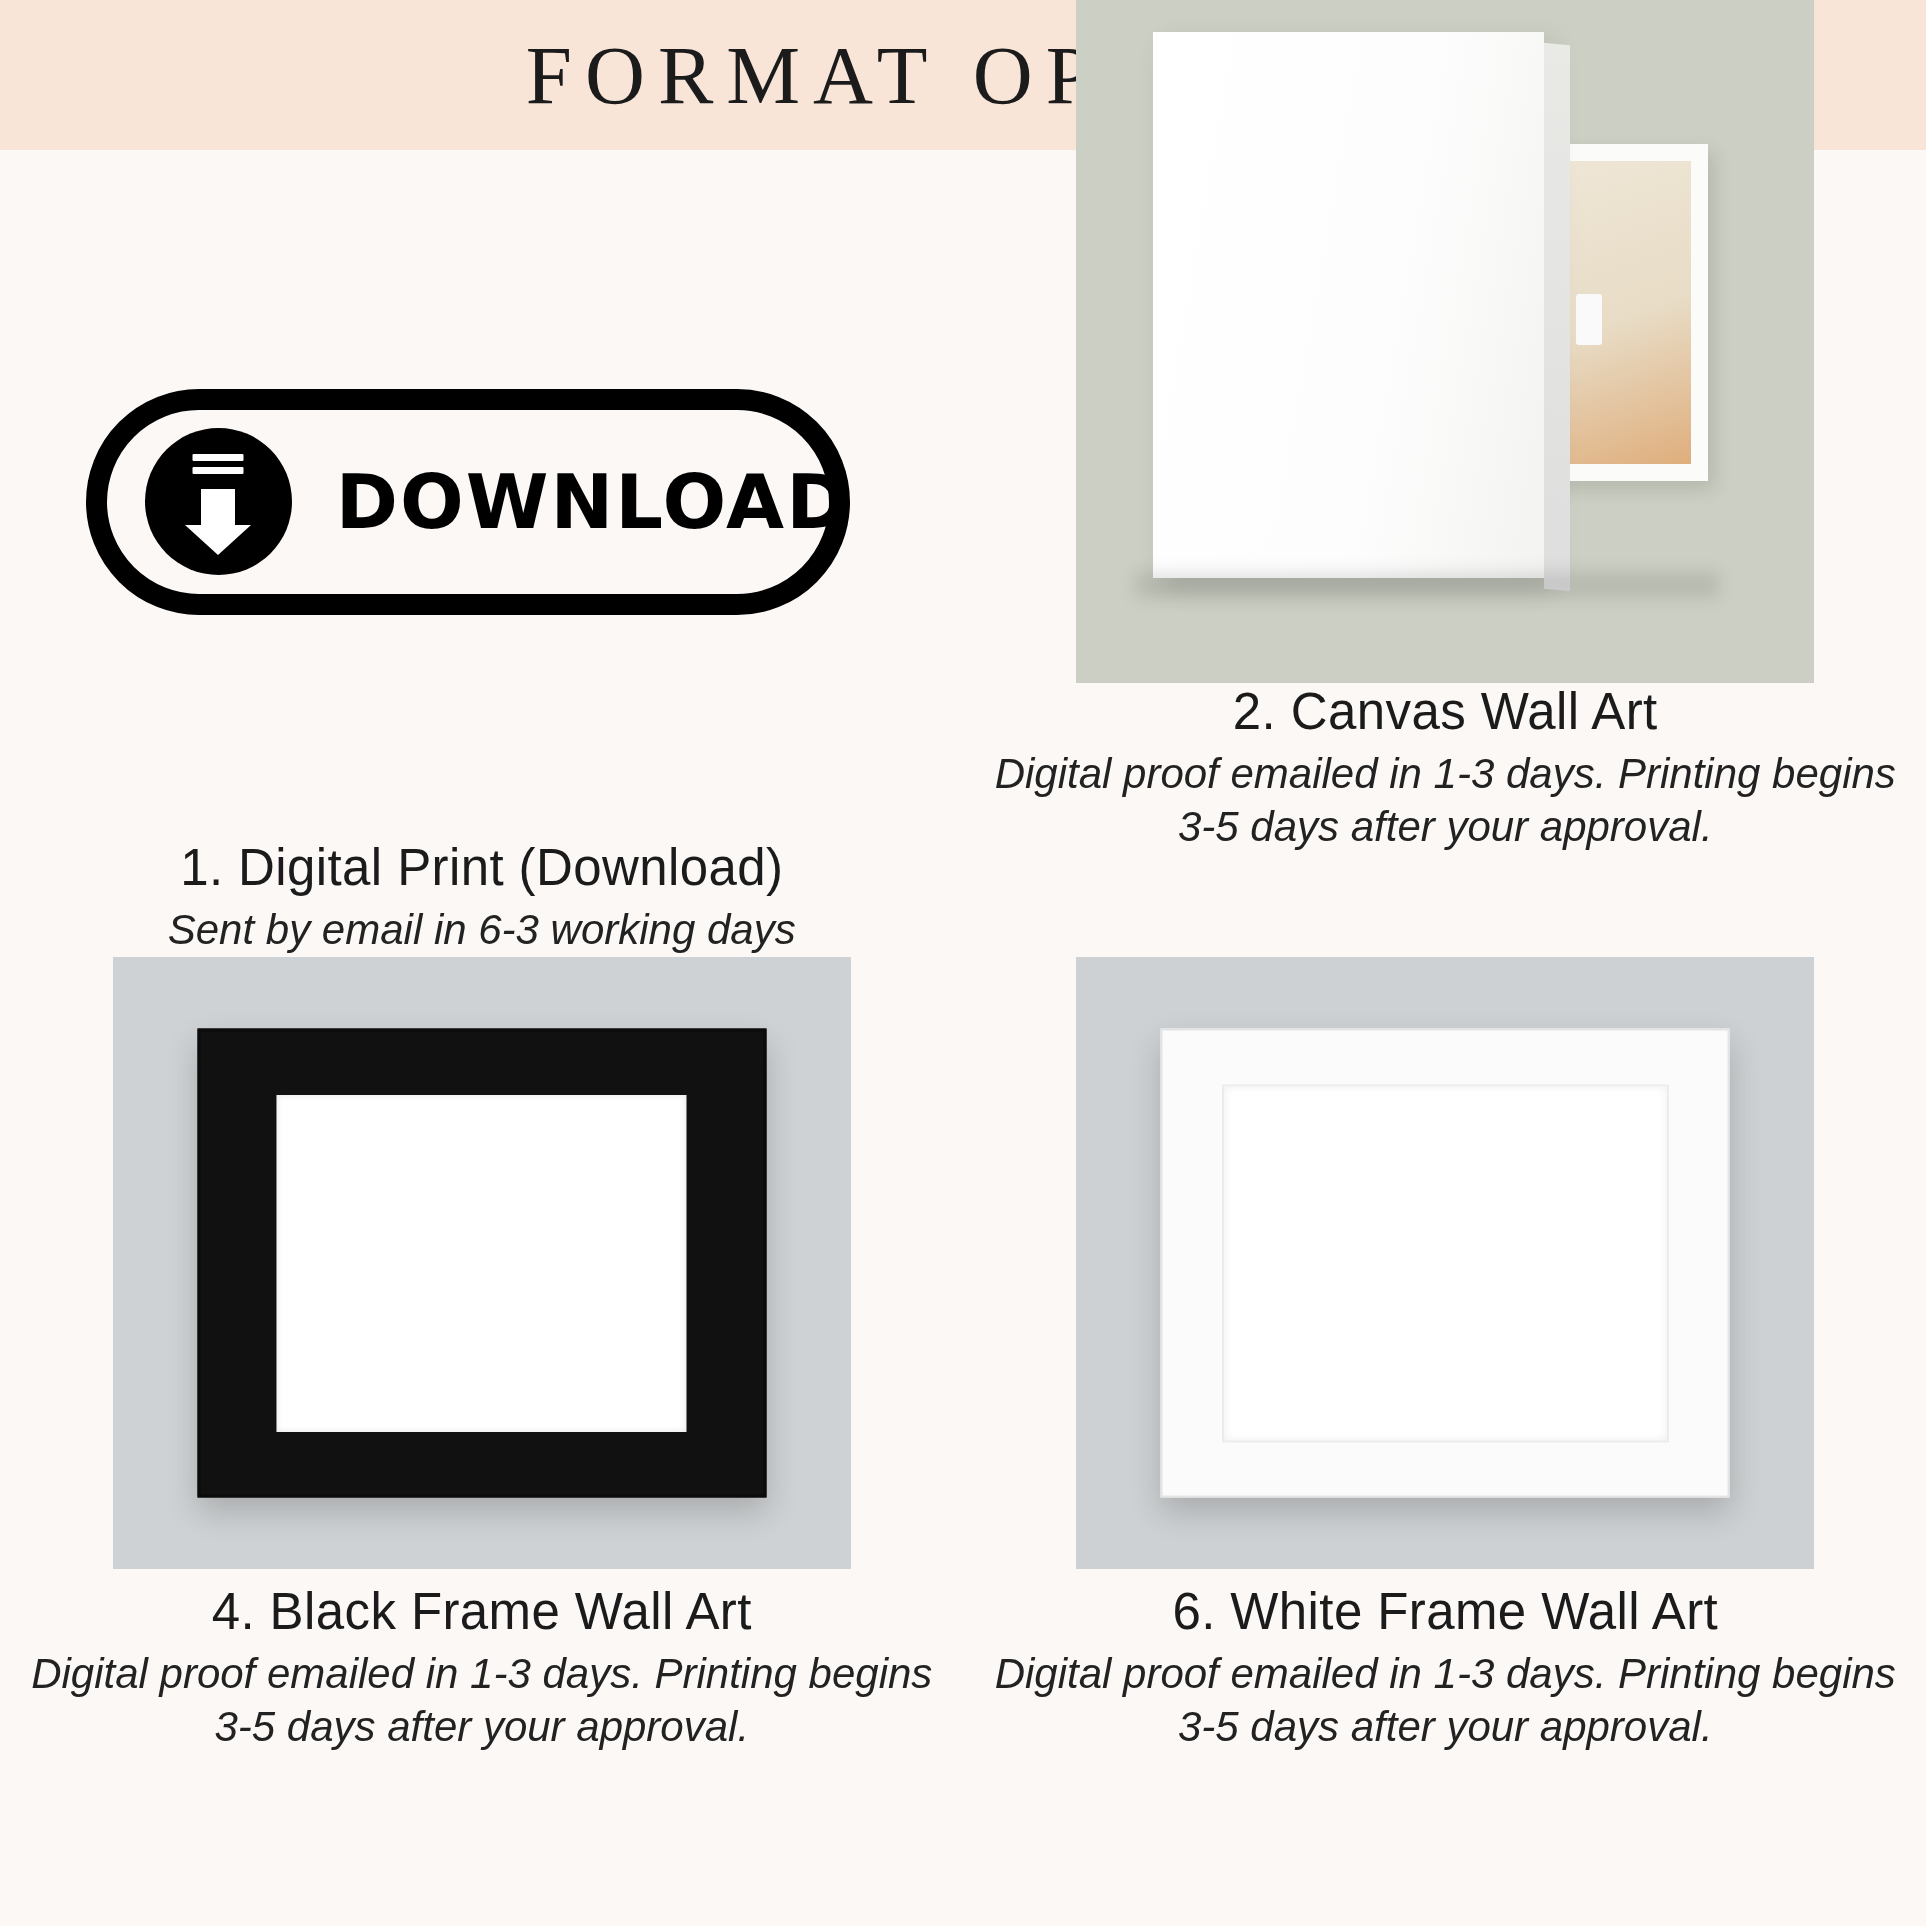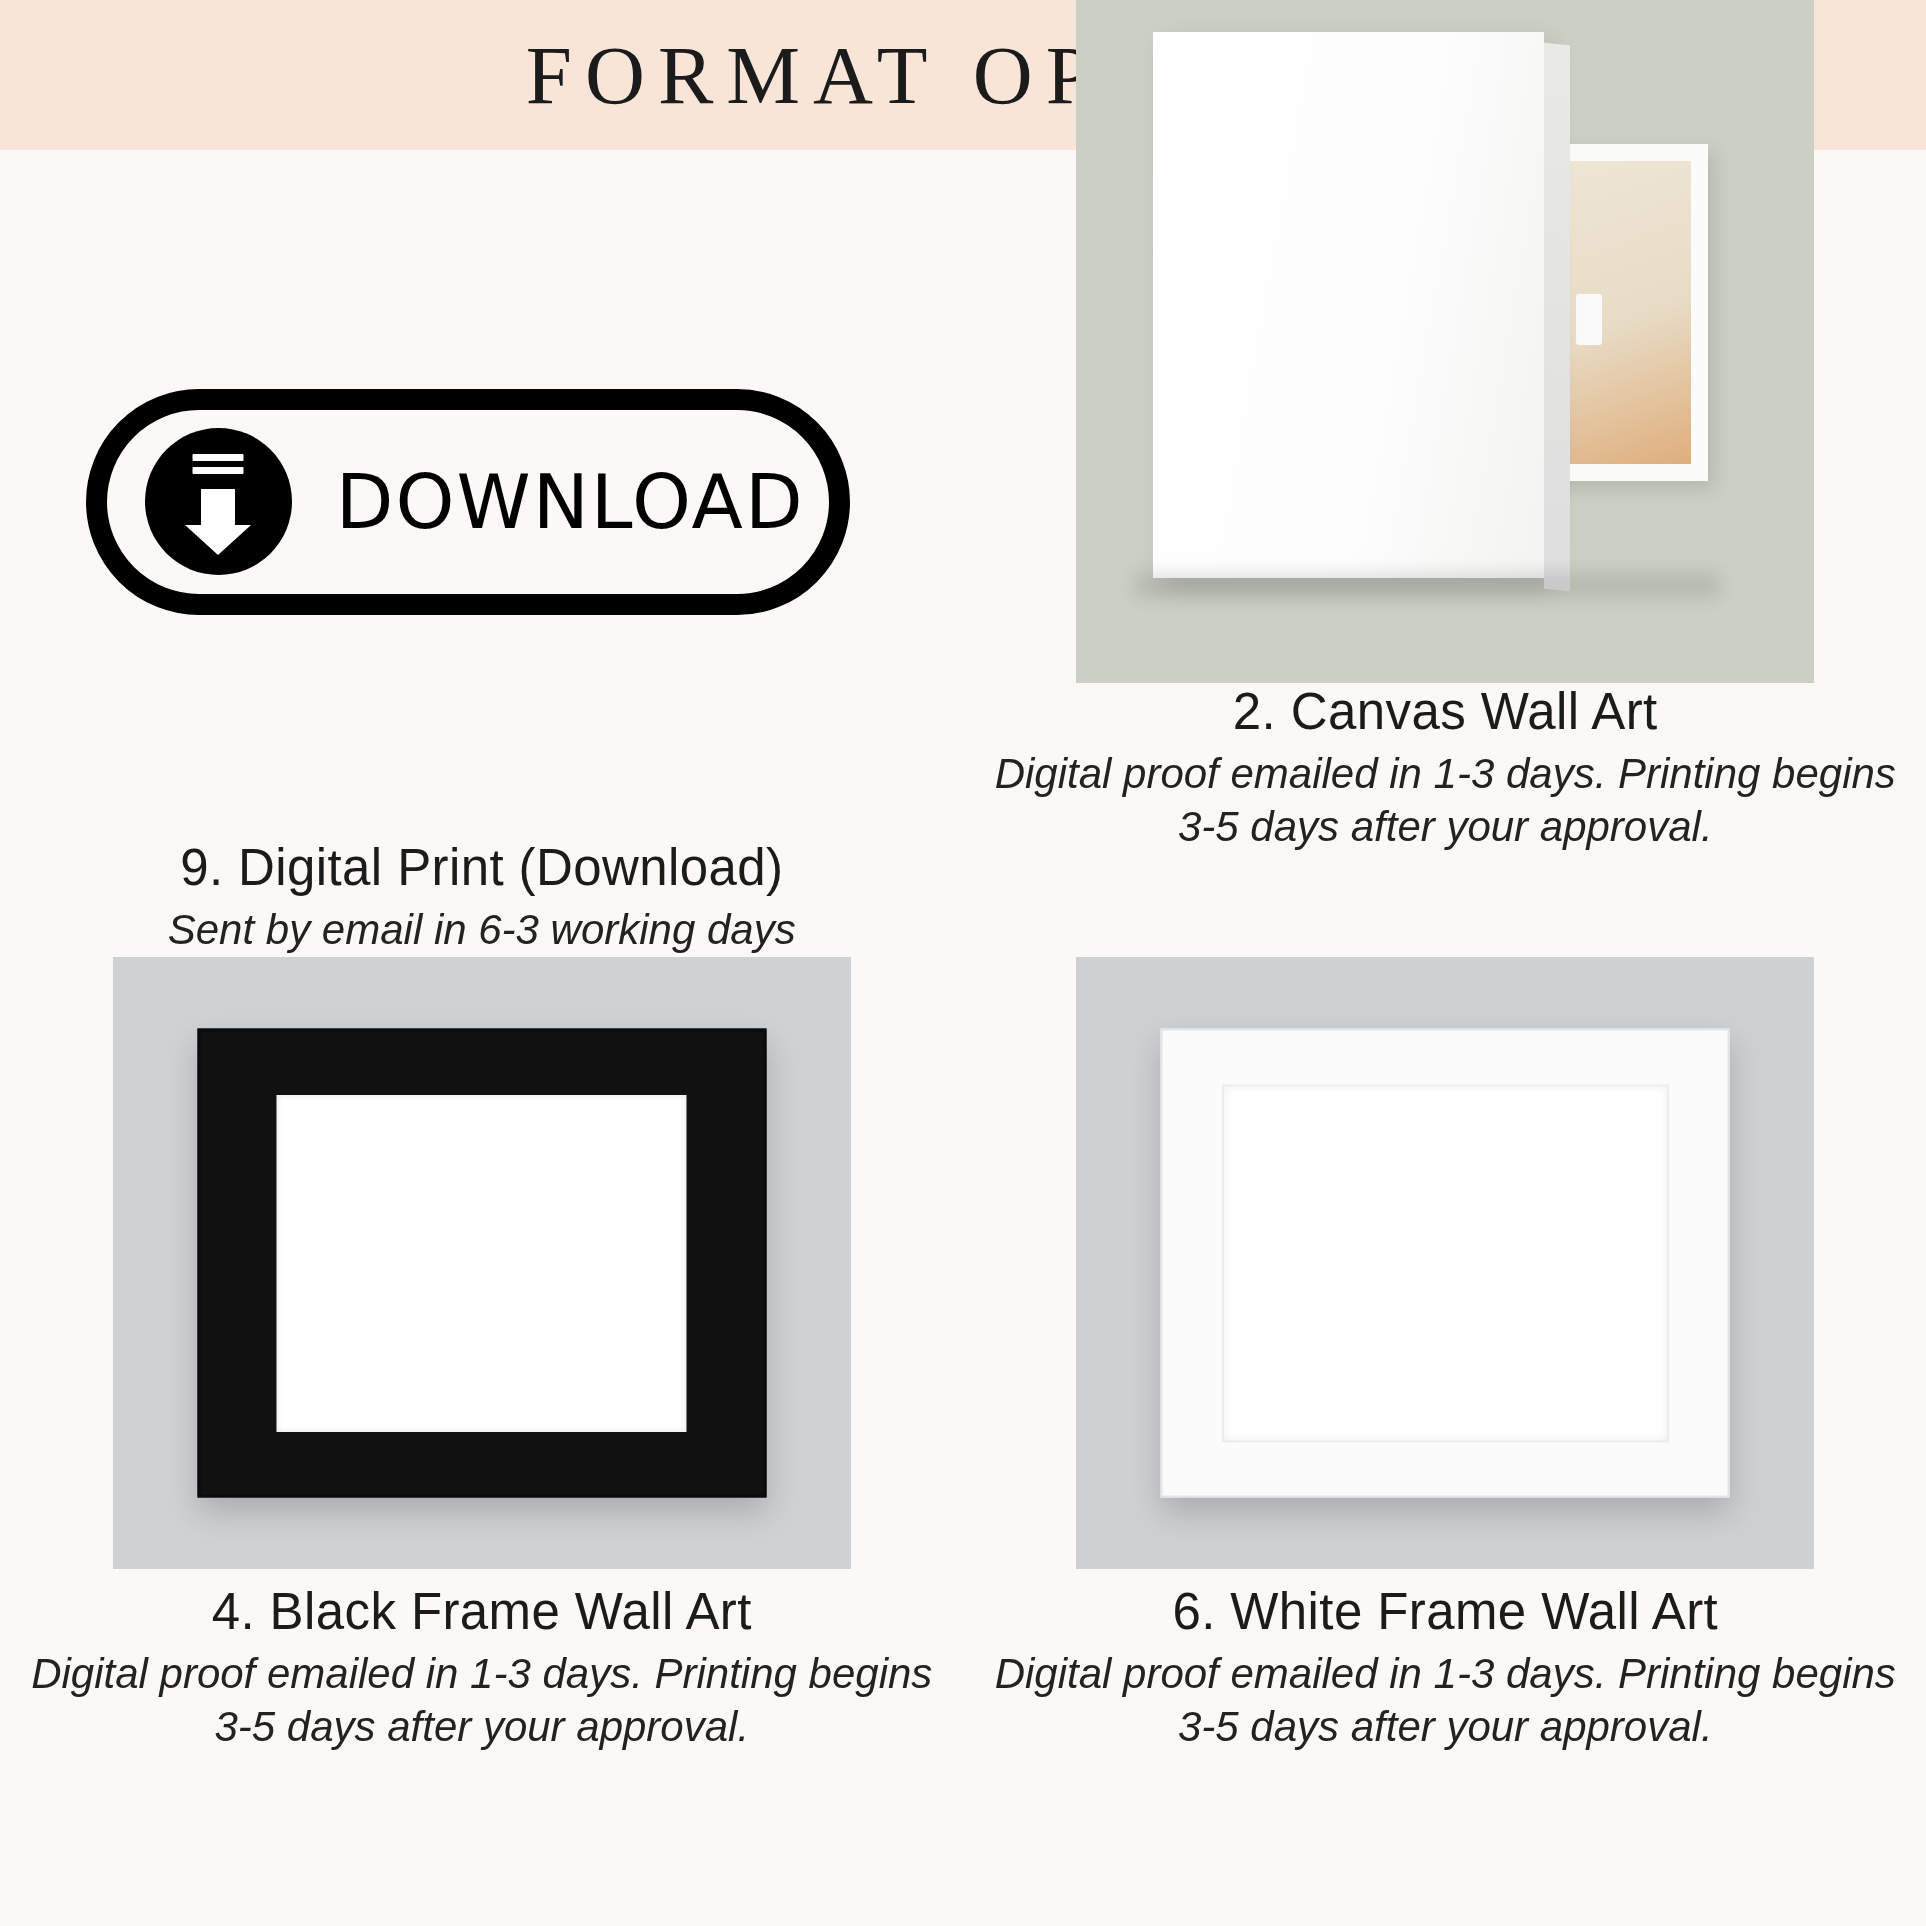--- a/index.html
+++ b/index.html
@@ -138,21 +138,21 @@
     transform: translateX(-50%);
     top: 97px;
     width: 0;
     height: 0;
     border-left: 33px solid transparent;
     border-right: 33px solid transparent;
     border-top: 30px solid #fff;
   }
   .dl-label {
     font-size: 75px;
-    font-weight: normal;
+    font-weight: bold;
     letter-spacing: 2px;
     color: #000;
     margin-left: 44px;
     font-family: "DejaVu Sans", sans-serif;
   }
   .cell-1 .caption-block { margin-top: 6px; }
 
   
   .cell-2 .media {
     width: 738px;
@@ -283,21 +283,21 @@
               <i></i>
               <i></i>
             </div>
           <div class="arrow-stem"></div>
           <div class="arrow-head"></div>
         </div>
         <div class="dl-label">DOWNLOAD</div>
       </div>
     </div>
     <div class="caption-block">
-      <p class="caption-title">9. Digital Print (Download)</p>
+      <p class="caption-title">1. Digital Print (Download)</p>
       <p class="caption-sub">Sent by email in 6-3 working days</p>
     </div>
   </div>
 
   <div class="cell cell-2">
     <div class="media">
       <div class="canvas-back">
         <div class="inner"></div>
         <div class="crossbar"></div>
       </div>

